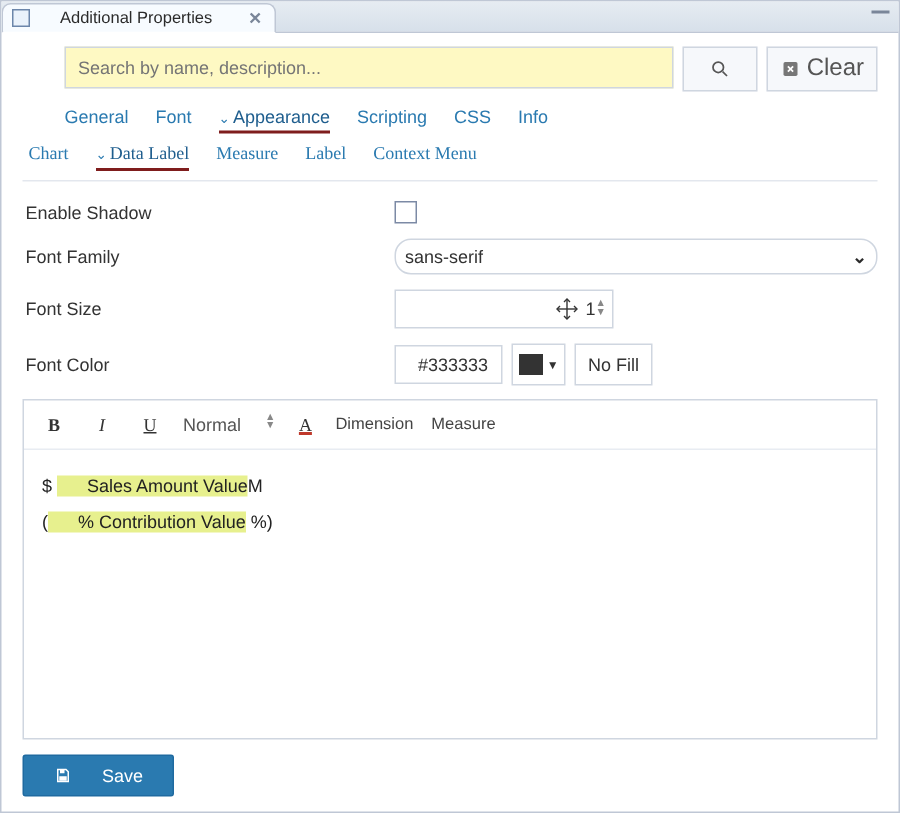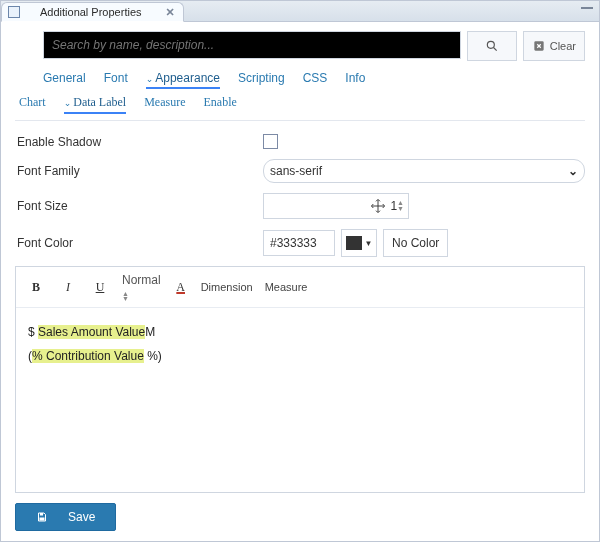--- a/index.html
+++ b/index.html
@@ -78,57 +78,56 @@
   .search-row {
     display: flex;
     gap: 6px;
     margin: 2px 0 8px 28px;
     align-items: stretch;
   }
   .search-input {
     flex: 1;
     height: 26px;
     border: 1px solid #cfd6e0;
-    background: #000000;
+    background: #fef9c3;
     padding: 0 8px;
     color: #888;
     font-size: 12px;
-    font-style: italic;
   }
   .btn {
     border: 1px solid #cfd6e0;
     background: #f6f8fb;
     height: 28px;
     min-width: 32px;
     display: inline-flex;
     align-items: center;
     justify-content: center;
     padding: 0 8px;
     color: #555;
     cursor: pointer;
-    font-size: 11px;
+    font-size: 16px;
   }
   .btn svg { width: 14px; height: 14px; }
   .btn .lbl { margin-left: 4px; }
 
   
   .tabrow {
     display: flex;
     gap: 18px;
     padding: 2px 0 4px 28px;
     font-size: 12px;
   }
   .tabrow a {
     color: #2a7ab0;
     text-decoration: none;
     cursor: pointer;
   }
   .tabrow a.active {
     color: #1f5e8e;
-    border-bottom: 2px solid #3b82f6;
+    border-bottom: 2px solid #7f1d1d;
     padding-bottom: 2px;
   }
   .tabrow .caret {
     font-size: 9px;
     margin-right: 2px;
     color: #2a7ab0;
   }
 
   .hr {
     border-top: 1px solid #e3e7ee;
@@ -208,20 +207,21 @@
   }
   .hex-input {
     width: 64px;
     height: 24px;
     border: 1px solid #cfd6e0;
     background: #fff;
     padding-left: 6px;
     display: flex;
     align-items: center;
     font-size: 12px;
+    justify-content: center;
   }
   .swatch-btn {
     width: 34px;
     height: 26px;
     border: 1px solid #cfd6e0;
     background: #fff;
     display: flex;
     align-items: center;
     justify-content: center;
     gap: 3px;
@@ -270,25 +270,24 @@
     height: 20px;
     font-family: Georgia, serif;
     cursor: pointer;
   }
   .tb-bold { font-weight: bold; font-family: "Times New Roman", serif; }
   .tb-italic { font-style: italic; font-family: Georgia, serif; }
   .tb-underline { text-decoration: underline; font-family: Georgia, serif; }
   .tb-select {
     display: inline-flex;
     align-items: flex-start;
-    gap: 4px;
+    gap: 16px;
     font-size: 12px;
     color: #555;
     cursor: pointer;
-    flex-direction: column;
   }
   .tb-select .caret-ud {
     display: flex;
     flex-direction: column;
     line-height: 5px;
     font-size: 7px;
     color: #888;
   }
   .tb-fontcolor {
     display: inline-flex;
@@ -312,20 +311,21 @@
   .editor-body {
     flex: 1;
     padding: 12px 12px;
     font-size: 12px;
     color: #222;
     line-height: 24px;
     overflow: auto;
   }
   .hl {
     background: #e7f08e;
+    padding-left: 20px;
   }
 
   .footer {
     padding-top: 10px;
   }
   .save-btn {
     background: #2a7ab0;
     color: #fff;
     border: 1px solid #1f6aa0;
     padding: 6px 20px;
@@ -383,21 +383,22 @@
       <a>CSS</a>
       <a>Info</a>
     </div>
 
     <div class="tabrow" style="padding-left:4px;font-family:Liberation Serif, serif;">
       <a>Chart</a>
       <a class="active">
         <span class="caret">⌄</span><span>Data Label</span>
       </a>
       <a>Measure</a>
-      <a>Enable</a>
+      <a>Label</a>
+      <a>Context Menu</a>
     </div>
 
     <div class="hr"></div>
 
     <div class="prop-row">
       <div class="prop-label">Enable Shadow</div>
       <div class="prop-ctrl">
         <div class="checkbox"></div>
       </div>
     </div>
@@ -439,21 +440,21 @@
       <div class="prop-label">Font Color</div>
       <div class="prop-ctrl">
         <div class="hex-input">
           <span>#333333</span>
         </div>
         <div class="swatch-btn">
           <span class="swatch"></span>
           <span class="caret-down">▼</span>
         </div>
         <div class="nofill">
-          <span>No Color</span>
+          <span>No Fill</span>
         </div>
       </div>
     </div>
 
     <div class="editor-wrap">
       <div class="editor-toolbar">
         <span class="tb-btn tb-bold">B</span>
         <span class="tb-btn tb-italic">I</span>
         <span class="tb-btn tb-underline">U</span>
         <span class="tb-select">

